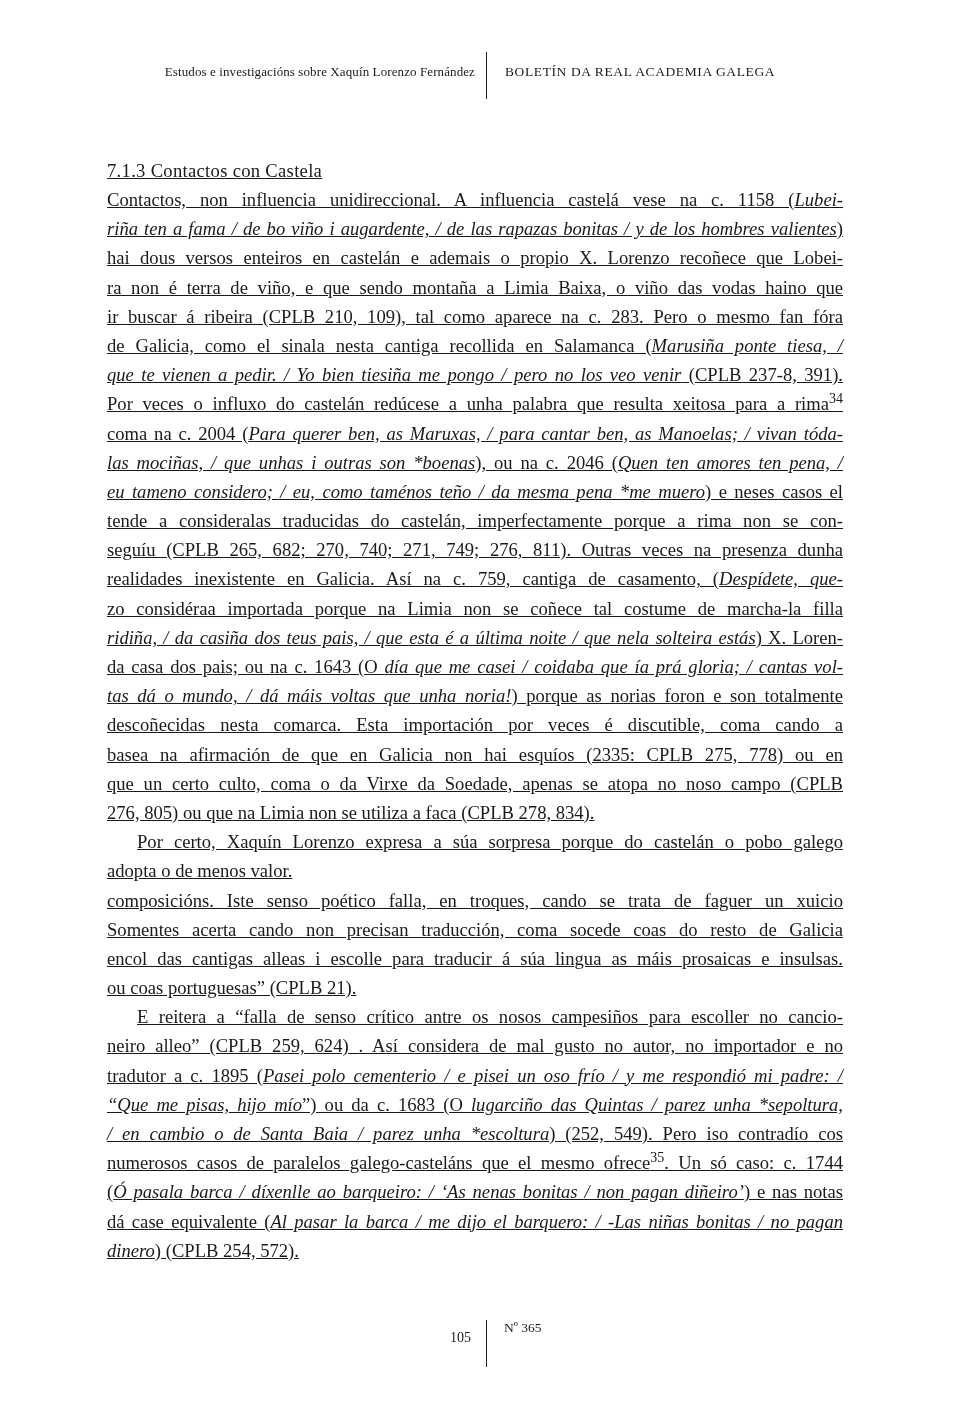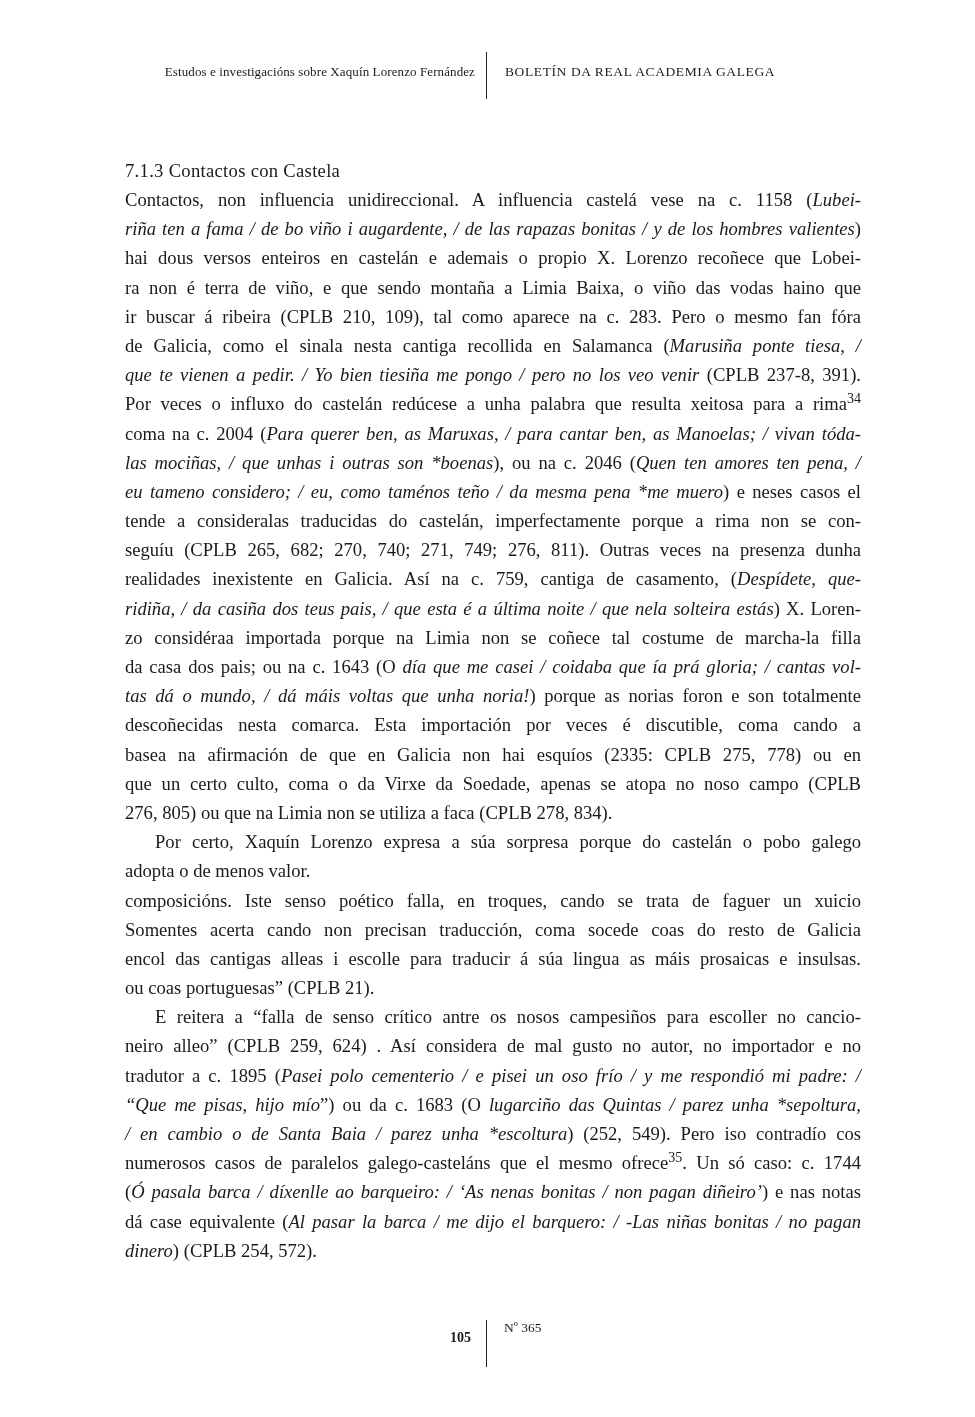--- a/index.html
+++ b/index.html
@@ -2,29 +2,29 @@
 <html><head>
 <meta charset="utf-8">
 <style>
   html, body { margin: 0; padding: 0; background: #ffffff; }
   body { width: 975px; height: 1417px; position: relative; overflow: hidden;
          font-family: "Liberation Serif", "DejaVu Serif", serif; color: #1a1a1a; }
   .header { position: absolute; top: 52px; left: 0; width: 975px; height: 48px; }
   .header .left { position: absolute; right: 500px; top: 12px; font-size: 13px; letter-spacing: 0.1px; white-space: nowrap; }
   .header .rule { position: absolute; left: 486px; top: 0; width: 1px; height: 47px; background: #222; }
   .header .right { position: absolute; left: 505px; top: 12px; font-size: 13.5px; letter-spacing: 0.6px; white-space: nowrap; }
-  .content { position: absolute; left: 125px; top: 156px; width: 736px; }
+  .content { position: absolute; left: 107px; top: 156px; width: 736px; text-decoration: underline; }
   .line { height: 29.2px; line-height: 29.2px; font-size: 18.6px; white-space: nowrap; text-align: justify; text-align-last: justify; }
   .line.last { text-align-last: left; }
   .line.indent { padding-left: 30px; }
   .heading { font-size: 18.6px; height: 29px; line-height: 29px; letter-spacing: 0.3px; white-space: nowrap; }
   i { font-style: italic; }
   sup { font-size: 14px; line-height: 0; vertical-align: 7px; }
   .footer { position: absolute; top: 1320px; left: 0; width: 975px; height: 48px; }
-  .footer .num { position: absolute; right: 504px; top: 10px; font-size: 14px; font-weight: bold; }
+  .footer .num { position: absolute; right: 504px; top: 10px; font-size: 14px; font-weight: normal; }
   .footer .rule { position: absolute; left: 486px; top: 0; width: 1px; height: 47px; background: #222; }
   .footer .issue { position: absolute; left: 504px; top: 0; font-size: 13.5px; }
 </style>
 </head>
 <body>
 
 <div class="header">
   <div class="left">Estudos e investigacións sobre Xaquín Lorenzo Fernández</div>
   <div class="rule"></div>
   <div class="right">BOLETÍN DA REAL ACADEMIA GALEGA</div>
@@ -40,22 +40,22 @@
       <div class="line"><span>ir buscar á ribeira (CPLB 210, 109), tal como aparece na c. 283. Pero o mesmo fan fóra</span></div>
       <div class="line"><span>de Galicia, como el sinala nesta cantiga recollida en Salamanca (</span><i>Marusiña ponte tiesa, /</i></div>
       <div class="line"><i>que te vienen a pedir. / Yo bien tiesiña me pongo / pero no los veo venir</i><span> (CPLB 237-8, 391).</span></div>
       <div class="line"><span>Por veces o influxo do castelán redúcese a unha palabra que resulta xeitosa para a rima</span><sup>34</sup></div>
       <div class="line"><span>coma na c. 2004 (</span><i>Para querer ben, as Maruxas, / para cantar ben, as Manoelas; / vivan tóda-</i></div>
       <div class="line"><i>las mociñas, / que unhas i outras son *boenas</i><span>), ou na c. 2046 (</span><i>Quen ten amores ten pena, /</i></div>
       <div class="line"><i>eu tameno considero; / eu, como taménos teño / da mesma pena *me muero</i><span>) e neses casos el</span></div>
       <div class="line"><span>tende a consideralas traducidas do castelán, imperfectamente porque a rima non se con-</span></div>
       <div class="line"><span>seguíu (CPLB 265, 682; 270, 740; 271, 749; 276, 811). Outras veces na presenza dunha</span></div>
       <div class="line"><span>realidades inexistente en Galicia. Así na c. 759, cantiga de casamento, (</span><i>Despídete, que-</i></div>
+      <div class="line"><span>zo considéraa importada porque na Limia non se coñece tal costume de marcha-la filla</span></div>
       <div class="line"><i>ridiña, / da casiña dos teus pais, / que esta é a última noite / que nela solteira estás</i><span>) X. Loren-</span></div>
-      <div class="line"><span>zo considéraa importada porque na Limia non se coñece tal costume de marcha-la filla</span></div>
       <div class="line"><span>da casa dos pais; ou na c. 1643 (O </span><i>día que me casei / coidaba que ía prá gloria; / cantas vol-</i></div>
       <div class="line"><i>tas dá o mundo, / dá máis voltas que unha noria!</i><span>) porque as norias foron e son totalmente</span></div>
       <div class="line"><span>descoñecidas nesta comarca. Esta importación por veces é discutible, coma cando a</span></div>
       <div class="line"><span>basea na afirmación de que en Galicia non hai esquíos (2335: CPLB 275, 778) ou en</span></div>
       <div class="line"><span>que un certo culto, coma o da Virxe da Soedade, apenas se atopa no noso campo (CPLB</span></div>
       <div class="line last"><span>276, 805) ou que na Limia non se utiliza a faca (CPLB 278, 834).</span></div>
       <div class="line indent"><span>Por certo, Xaquín Lorenzo expresa a súa sorpresa porque do castelán o pobo galego</span></div>
       <div class="line last"><span>adopta o de menos valor.</span></div>
       <div class="line"><span>composicións. Iste senso poético falla, en troques, cando se trata de faguer un xuicio</span></div>
       <div class="line"><span>Somentes acerta cando non precisan traducción, coma socede coas do resto de Galicia</span></div>

